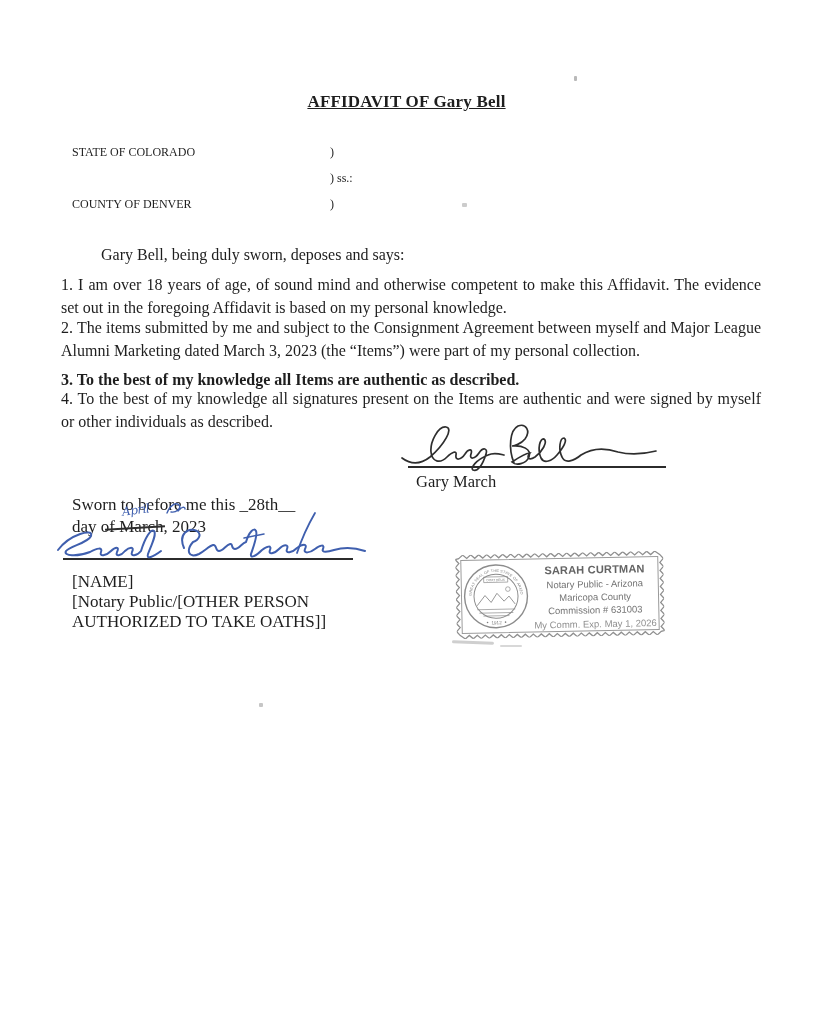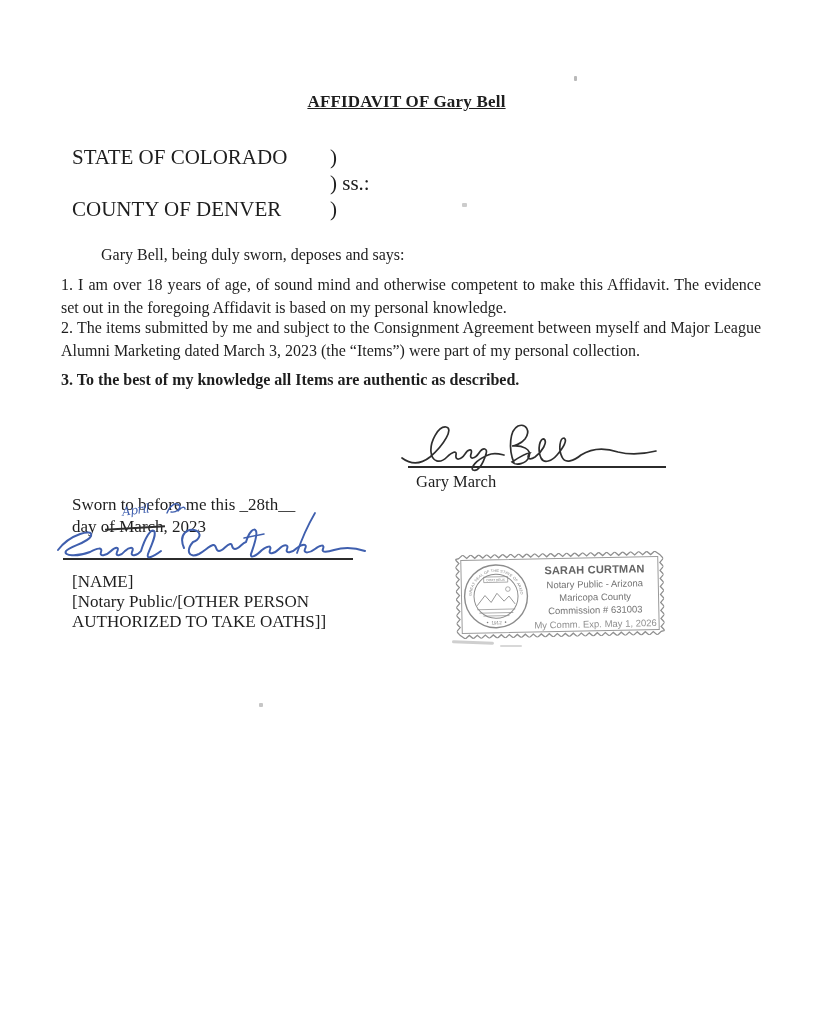--- a/index.html
+++ b/index.html
@@ -1,21 +1,21 @@
 <!DOCTYPE html>
 <html><head>
 <meta charset="utf-8">
 <style>
   html,body{margin:0;padding:0;background:#fff;}
   .page{position:relative;width:813px;height:794px;background:#ffffff;
         font-family:"Liberation Serif",serif;color:#1e1e1e;overflow:hidden;}
   .abs{position:absolute;}
   .title{top:92px;left:0;width:100%;text-align:center;font-weight:bold;
          font-size:17px;text-decoration:underline;letter-spacing:.2px;}
-  .venue{font-size:21px;white-space:nowrap;}
+  .venue{font-size:12px;white-space:nowrap;}
   .para{left:61px;width:700px;font-size:16px;line-height:23px;text-align:justify;}
   .intro{left:61px;font-size:16px;white-space:nowrap;margin-left:40px;}
   .jurat{font-size:17px;white-space:nowrap;}
   .sigline{height:1.6px;background:#2b2b2b;}
   .siglabel{font-size:16.5px;}
   .notaryline{font-size:17px;white-space:nowrap;margin-top:10px;}
   .handwritten-month{position:absolute;left:50px;top:-14px;color:#3f5fae;
     font-style:italic;font-family:"DejaVu Serif",serif;font-size:12px;
     transform:rotate(-7deg);letter-spacing:-.5px;}
   .strike{position:relative;}
@@ -41,20 +41,21 @@
   <div class="abs venue" style="left:72px;top:145px;">STATE OF COLORADO</div>
   <div class="abs venue" style="left:330px;top:145px;">)</div>
   <div class="abs venue" style="left:330px;top:171px;text-align:center;">) ss.:</div>
   <div class="abs venue" style="left:72px;top:197px;">COUNTY OF DENVER</div>
   <div class="abs venue" style="left:330px;top:197px;">)</div>
 
   <div class="abs intro" style="top:246px;">Gary Bell, being duly sworn, deposes and says:</div>
   <div class="abs para" style="top:273px;">1. I am over 18 years of age, of sound mind and otherwise competent to make this Affidavit. The evidence set out in the foregoing Affidavit is based on my personal knowledge.</div>
   <div class="abs para" style="top:316px;">2. The items submitted by me and subject to the Consignment Agreement between myself and Major League Alumni Marketing dated March 3, 2023 (the “Items”) were part of my personal collection.</div>
   <div class="abs para" style="top:368px;text-align:left;font-weight:bold;">3. To the best of my knowledge all Items are authentic as described.</div>
+  <div class="abs para" style="top:387px;">4. To the best of my knowledge all signatures present on the Items are authentic and were signed by myself or other individuals as described.</div>
 
   <svg class="abs" style="left:398px;top:422px;" width="268" height="50" viewBox="0 0 268 50">
     <g fill="none" stroke="#2e2e2e" stroke-width="1.7" stroke-linecap="round">
       <path d="M4,36 C12,42 22,43 32,35 C46,23 56,6 48,5 C40,4 32,20 33,30 C34,40 42,42 49,35
                C54,30 59,28 58,33 C57,39 63,38 67,32
                C70,27 75,26 73,32 C71,38 77,37 81,31
                C85,25 90,26 88,32 C85,42 80,50 75,48 C72,46 78,38 90,33 C96,30 102,32 106,33"></path>
       <path d="M116,41 C110,26 112,8 120,4 C128,1 133,9 127,17 C123,22 116,24 114,24
                C124,23 134,27 131,35 C128,42 118,44 114,40
                C120,36 128,31 132,31 C128,36 131,39 137,35

